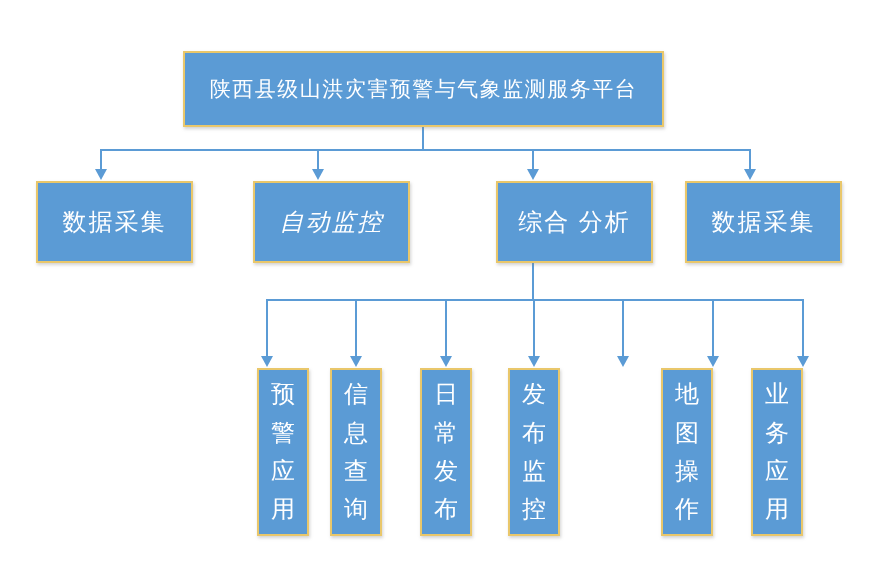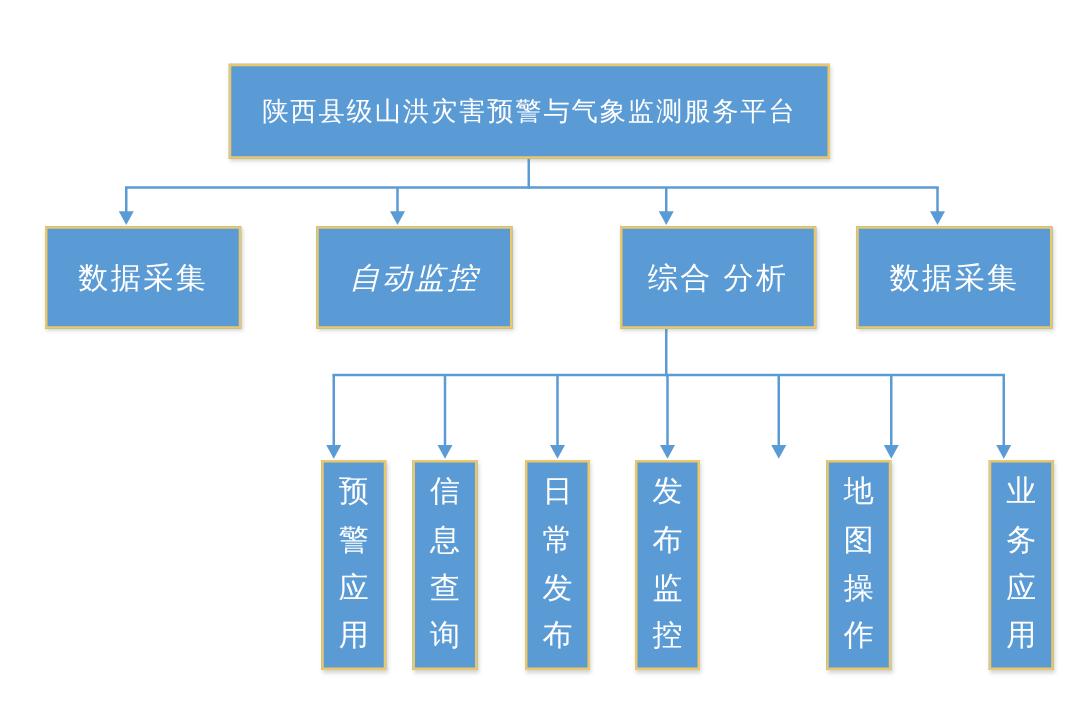--- a/index.html
+++ b/index.html
@@ -59,21 +59,21 @@
     width: 52px;
     height: 168px;
     font-size: 24px;
   }
   .l3-0 { left: 241px; margin-left: 16px; }
   .l3-1 { left: 330px; }
   .l3-2 { left: 420px; }
   .l3-3 { left: 508px; }
   .l3-4 { left: 597px; }
   .l3-5 { left: 661px; }
-  .l3-6 { left: 791px; }
+  .l3-6 { left: 751px; }
   .vlabel {
     display: inline-block;
     width: 1em;
     word-break: break-all;
     line-height: 1.6;
     text-align: center;
   }
 </style>
 </head>
 <body>

